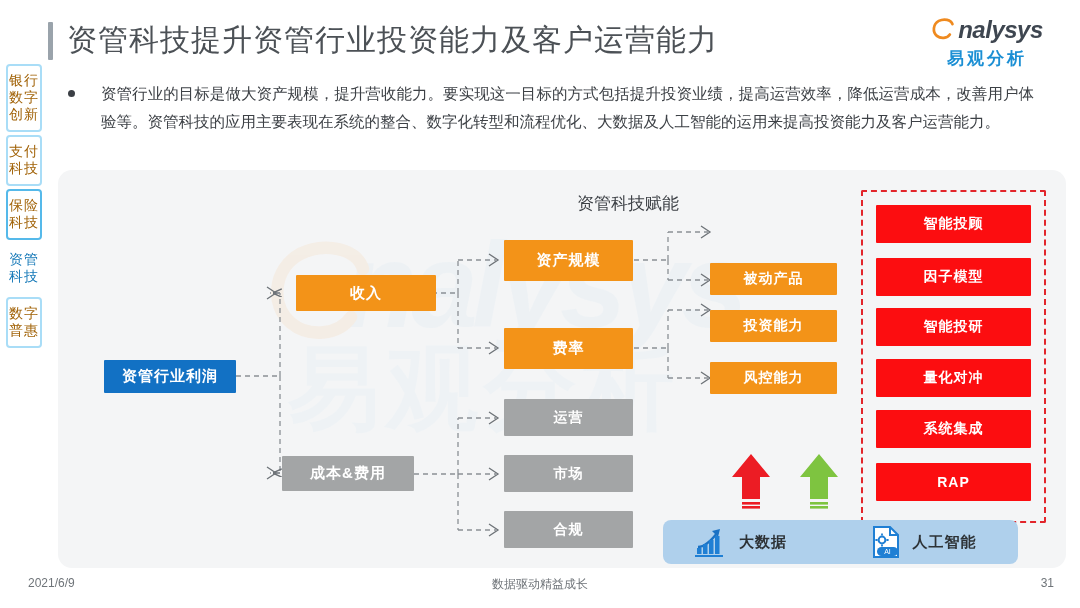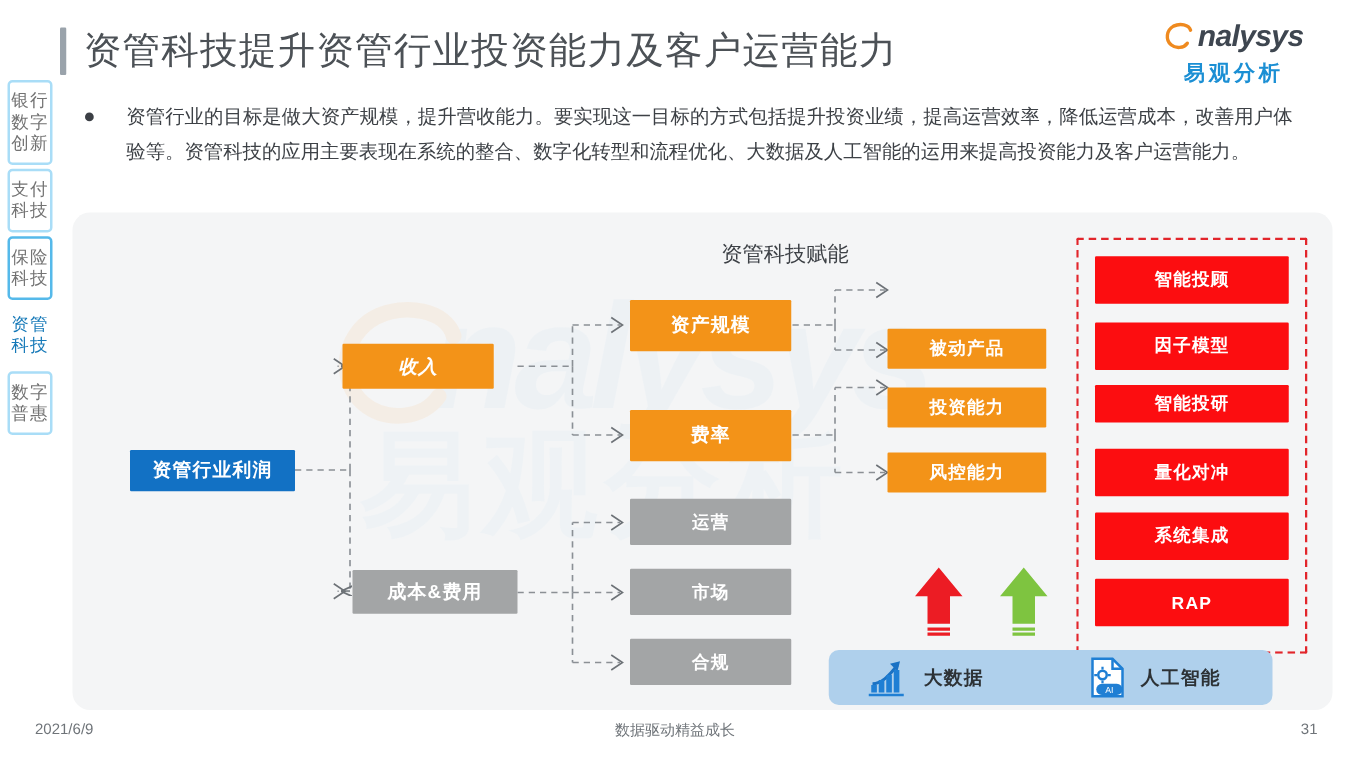--- a/index.html
+++ b/index.html
@@ -27,21 +27,21 @@
   
   .bullet-wrap { position: absolute; left: 64px; top: 80px; width: 970px; display: flex; }
   .bullet-dot { width: 7px; height: 7px; border-radius: 50%; background: #3b3f45;
                 margin: 10px 26px 0 4px; flex: none; }
   .bullet-text { font-size: 15.5px; line-height: 28px; color: #3d4146; text-align: justify; }
 
   
   .sidebar { position: absolute; left: 6px; top: 64px; width: 36px; }
   .side-tab {
     width: 36px; border: 2px solid #a9ddf7; border-radius: 4px; background: #ffffff;
-    color: #737373; font-size: 14px; line-height: 17px; text-align: center;
+    color: #a16207; font-size: 14px; line-height: 17px; text-align: center;
     padding: 6px 0 7px 0; margin-bottom: 3px; letter-spacing: 1px;
   }
   .side-tab span { display: block; }
   .side-tab.strong { border-color: #55b9ea; }
   .side-tab.active { border-color: #ffffff; color: #1679b8; font-weight: 400; }
 
   
   .panel {
     position: absolute; left: 58px; top: 170px; width: 1008px; height: 398px;
     background: #f4f5f6; border-radius: 14px; overflow: hidden;
@@ -209,21 +209,21 @@
         <path d="M643,202 L652,208 L643,214"></path>
       </g>
     </svg>
 
     <div class="panel-title">资管科技赋能</div>
 
     <div class="node n-blue" style="left:46px; top:190px; width:132px; height:33px;">
       <span>资管行业利润</span>
     </div>
 
-    <div class="node n-orange" style="left:216px; top:105px; width:121px; height:36px;font-style:italic;">
+    <div class="node n-orange" style="left:238px; top:105px; width:140px; height:36px;">
       <span>收入</span>
     </div>
     <div class="node n-gray" style="left:224px; top:286px; width:132px; height:35px;">
       <span>成本&amp;费用</span>
     </div>
 
     <div class="node n-orange" style="left:446px; top:70px; width:129px; height:41px;">
       <span>资产规模</span>
     </div>
     <div class="node n-orange" style="left:446px; top:158px; width:129px; height:41px;">
@@ -249,21 +249,21 @@
       <span>风控能力</span>
     </div>
 
     <div class="red-frame"></div>
     <div class="node n-red n-sm" style="left:818px; top:35px; width:155px; height:38px;">
       <span>智能投顾</span>
     </div>
     <div class="node n-red n-sm" style="left:818px; top:88px; width:155px; height:38px;">
       <span>因子模型</span>
     </div>
-    <div class="node n-red n-sm" style="left:818px; top:138px; width:155px; height:30px;">
+    <div class="node n-red n-sm" style="left:818px; top:138px; width:155px; height:38px;">
       <span>智能投研</span>
     </div>
     <div class="node n-red n-sm" style="left:818px; top:189px; width:155px; height:38px;">
       <span>量化对冲</span>
     </div>
     <div class="node n-red n-sm" style="left:818px; top:240px; width:155px; height:38px;">
       <span>系统集成</span>
     </div>
     <div class="node n-red n-sm" style="left:818px; top:293px; width:155px; height:38px;align-items:center;">
       <span>RAP</span>

